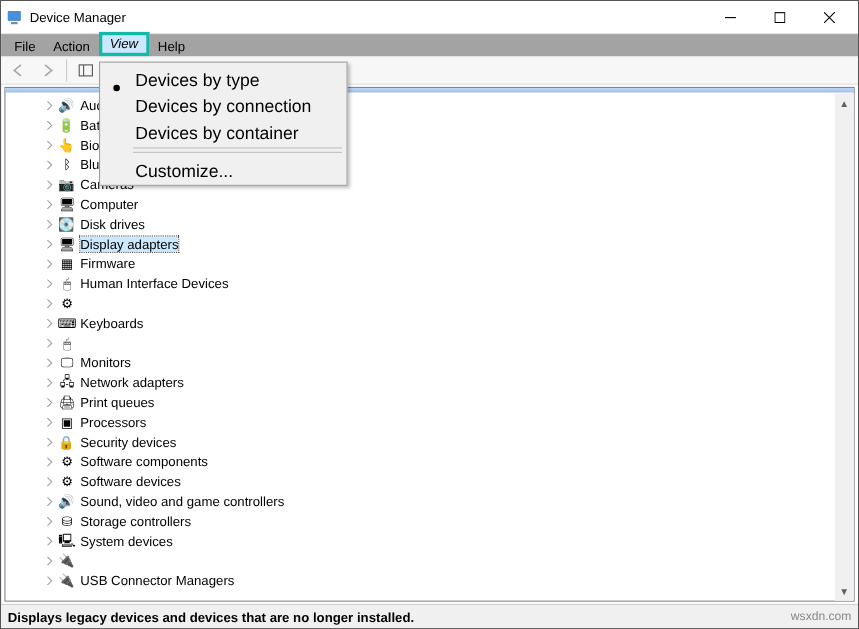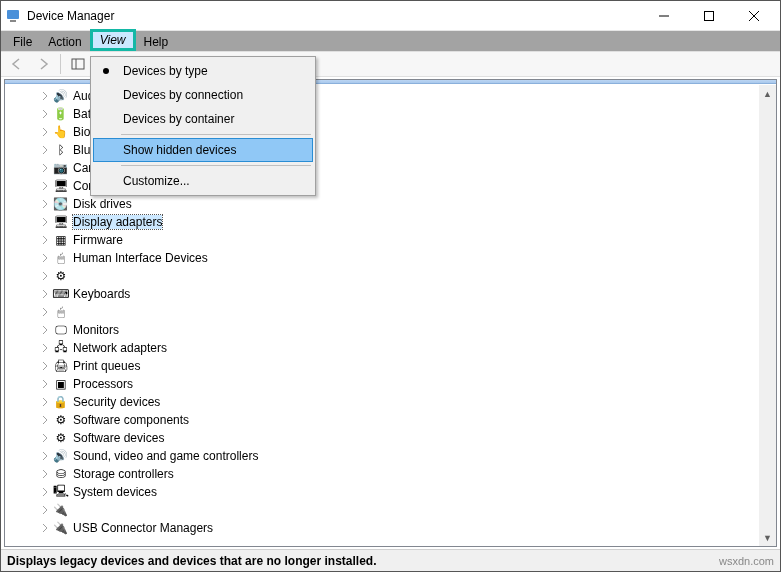--- a/index.html
+++ b/index.html
@@ -129,24 +129,24 @@
     left: 89px; top: 55px;
     width: 226px;
     background: #f0f0f0;
     border: 1px solid #a0a0a0;
     box-shadow: 2px 2px 3px rgba(0,0,0,.25);
     padding: 2px;
     z-index: 100;
   }
   .dd-item {
     height: 24px;
-    display:flex; align-items:center;
+    display:flex; align-items:flex-end;
     padding-left: 30px;
     position:relative;
-    font-size:12px;
+    font-size:16px;
   }
   .dd-item .bullet {
     position:absolute; left:10px;
     width:6px;height:6px;border-radius:50%;background:#000;
   }
   .dd-item.hover {
     background:#90c8f6;
     border:1px solid #2a8dd4;
     padding-left:29px;
   }
@@ -474,23 +474,20 @@
     <span class="bullet"></span>
     <span>Devices by type</span>
   </div>
   <div class="dd-item">
     <span>Devices by connection</span>
   </div>
   <div class="dd-item">
     <span>Devices by container</span>
   </div>
   <div class="dd-sep"></div>
-  <div class="dd-item hover">
-    <span>Show hidden devices</span>
-  </div>
   <div class="dd-sep"></div>
   <div class="dd-item">
     <span>Customize...</span>
   </div>
 </div>
 
 <div class="statusbar">
   <span>Displays legacy devices and devices that are no longer installed.</span>
 </div>
 

